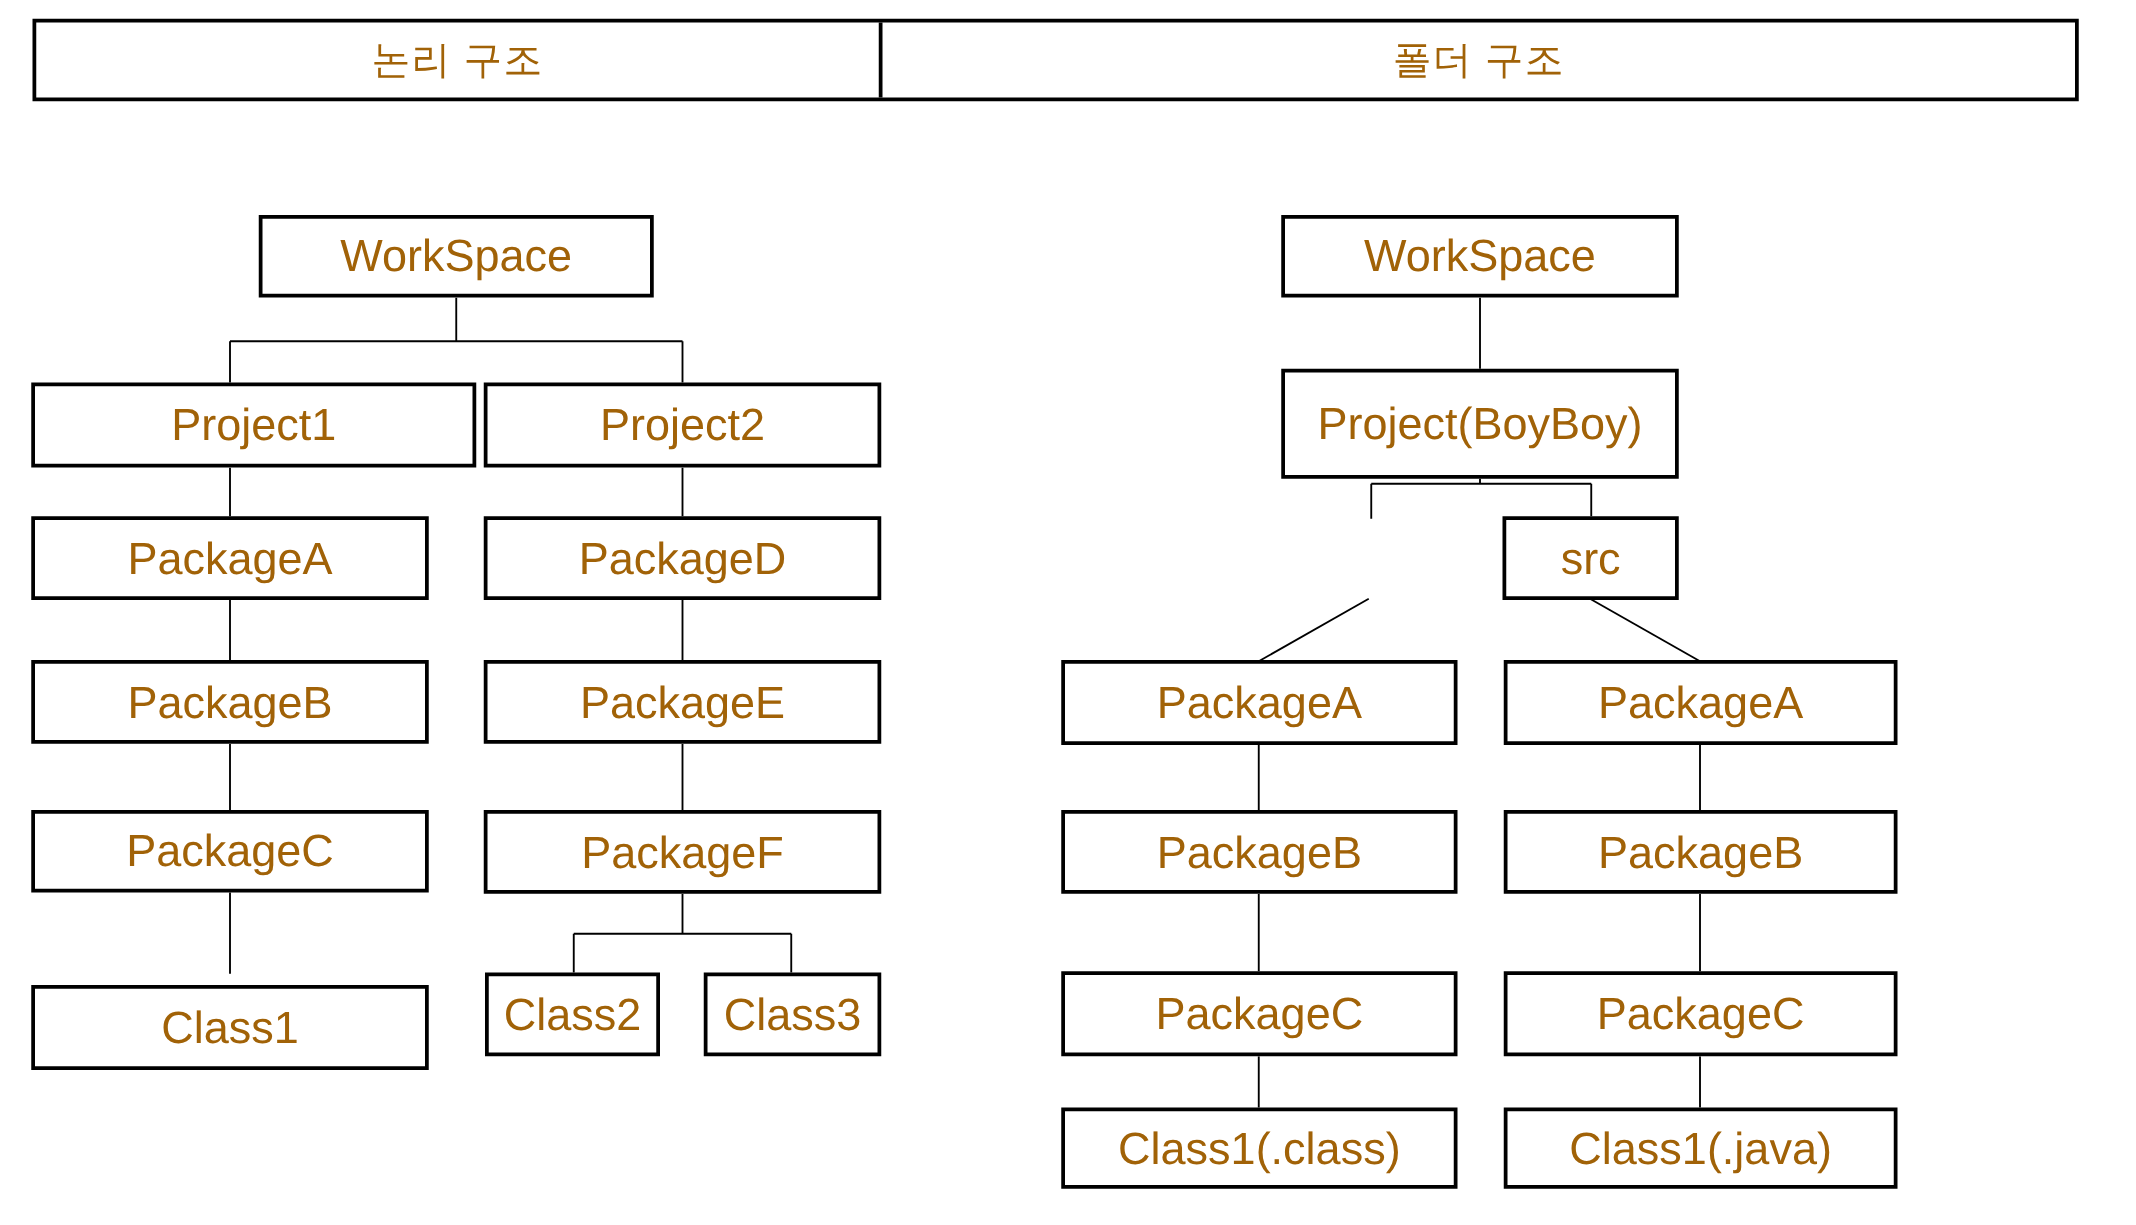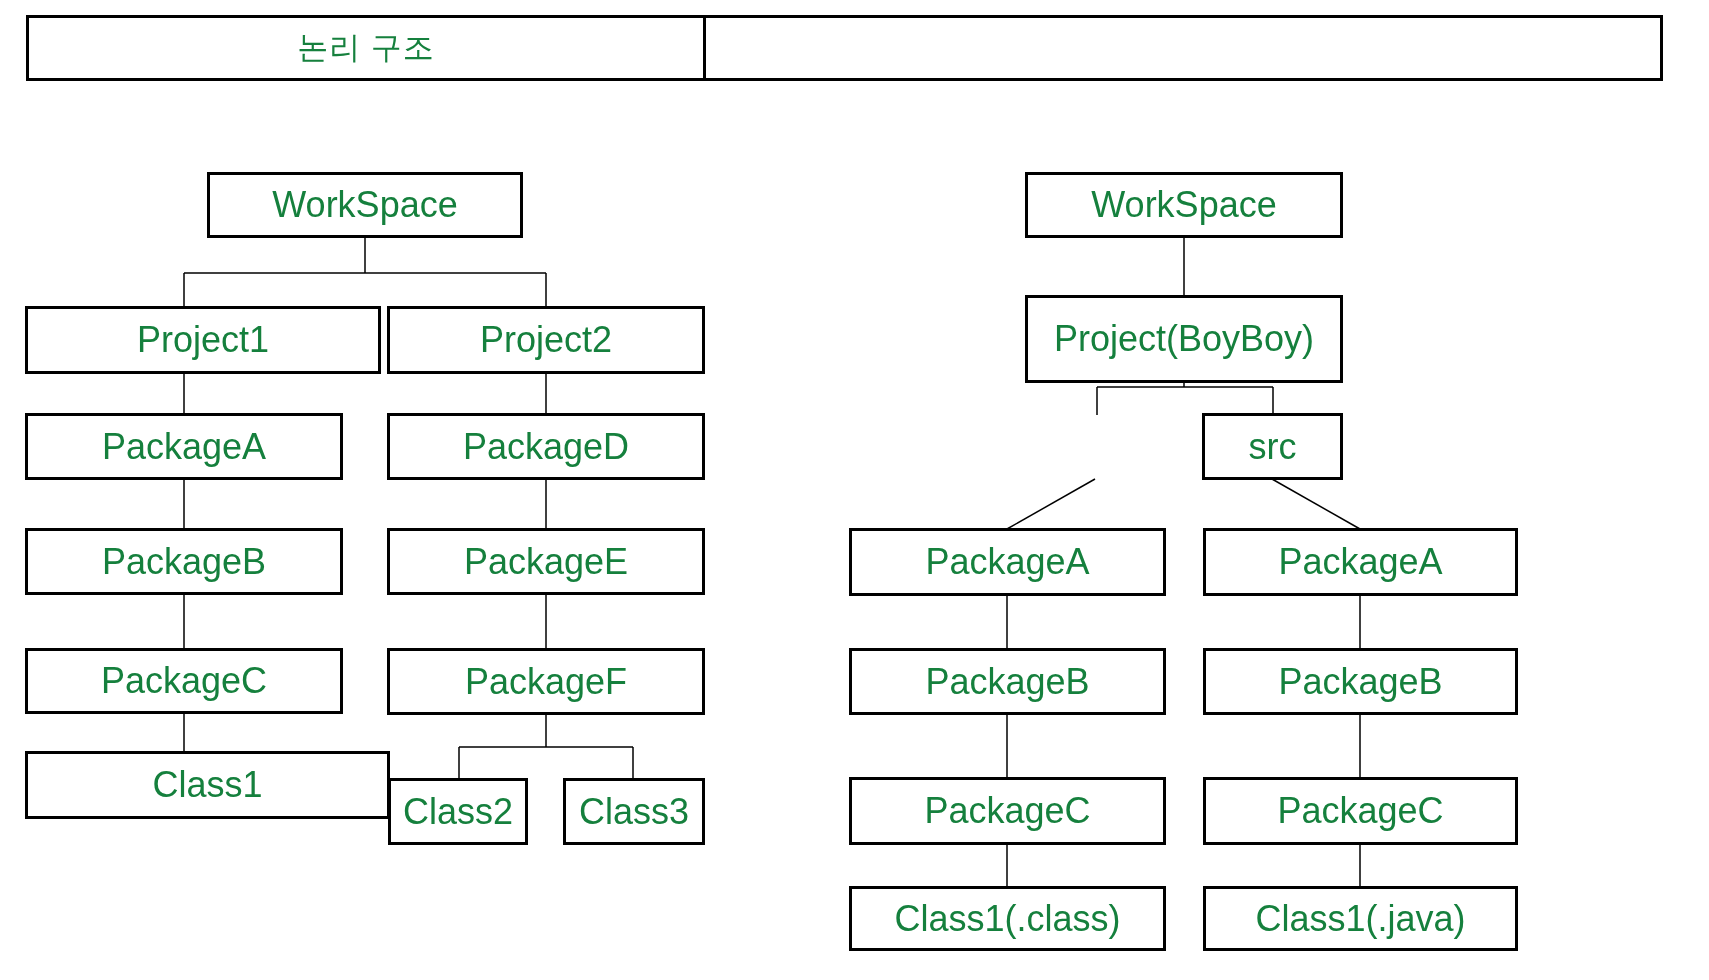--- a/index.html
+++ b/index.html
@@ -1,21 +1,21 @@
 <!DOCTYPE html>
 <html><head>
 <meta charset="utf-8">
 <style>
   html,body { margin:0; padding:0; background:#ffffff; }
   .canvas {
     position:relative;
     width:1709px; height:980px;
     background:#ffffff;
     font-family:"Liberation Sans", sans-serif;
-    color:#15803d;
+    color:#a16207;
     overflow:hidden;
   }
   .hdr {
     position:absolute; left:26px; top:15px;
     width:1637px; height:66px;
     border:3px solid #000;
     box-sizing:border-box;
     display:flex;
     background:#fff;
   }
@@ -82,32 +82,35 @@
       <line x1="1360" y1="596" x2="1360" y2="650"></line>
       <line x1="1360" y1="715" x2="1360" y2="779"></line>
       <line x1="1360" y1="845" x2="1360" y2="888"></line>
     </g>
   </svg>
 
   <div class="hdr">
     <div class="hdr-cell first">
       <span>논리 구조</span>
     </div>
+    <div class="hdr-cell second">
+      <span>폴더 구조</span>
+    </div>
   </div>
 
   <div class="node" style="left:207px;top:172px;width:316px;height:66px">WorkSpace</div>
   <div class="node" style="left:25px;top:306px;width:356px;height:68px">Project1</div>
   <div class="node" style="left:387px;top:306px;width:318px;height:68px">Project2</div>
   <div class="node" style="left:25px;top:413px;width:318px;height:67px">PackageA</div>
   <div class="node" style="left:387px;top:413px;width:318px;height:67px">PackageD</div>
   <div class="node" style="left:25px;top:528px;width:318px;height:67px">PackageB</div>
   <div class="node" style="left:387px;top:528px;width:318px;height:67px">PackageE</div>
   <div class="node" style="left:25px;top:648px;width:318px;height:66px">PackageC</div>
   <div class="node" style="left:387px;top:648px;width:318px;height:67px">PackageF</div>
-  <div class="node" style="left:25px;top:751px;width:365px;height:68px">Class1</div>
+  <div class="node" style="left:25px;top:788px;width:318px;height:68px">Class1</div>
   <div class="node" style="left:388px;top:778px;width:140px;height:67px">Class2</div>
   <div class="node" style="left:563px;top:778px;width:142px;height:67px">Class3</div>
 
   <div class="node" style="left:1025px;top:172px;width:318px;height:66px">WorkSpace</div>
   <div class="node" style="left:1025px;top:295px;width:318px;height:88px">Project(BoyBoy)</div>
   <div class="node" style="left:1202px;top:413px;width:141px;height:67px">src</div>
   <div class="node" style="left:849px;top:528px;width:317px;height:68px">PackageA</div>
   <div class="node" style="left:1203px;top:528px;width:315px;height:68px">PackageA</div>
   <div class="node" style="left:849px;top:648px;width:317px;height:67px">PackageB</div>
   <div class="node" style="left:1203px;top:648px;width:315px;height:67px">PackageB</div>

